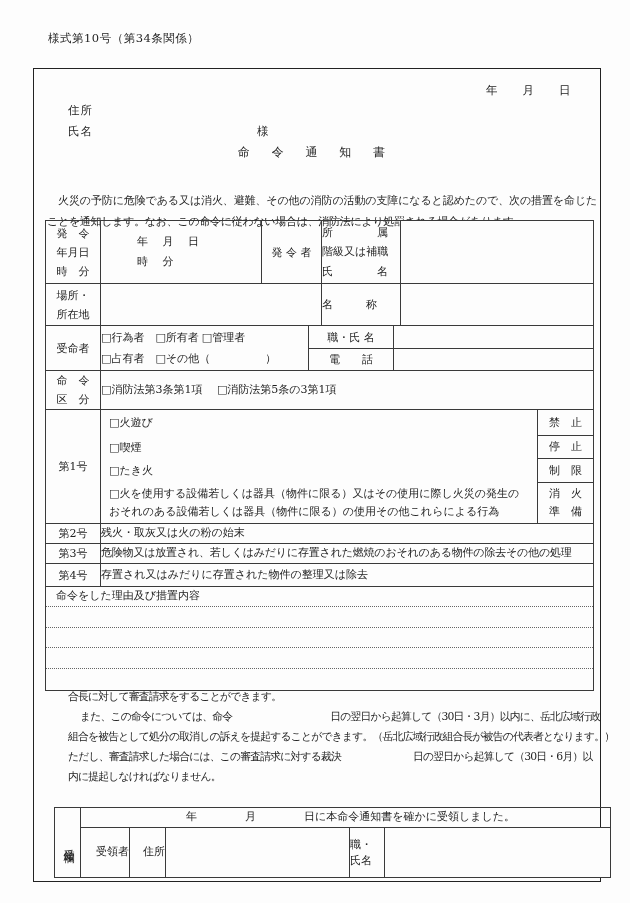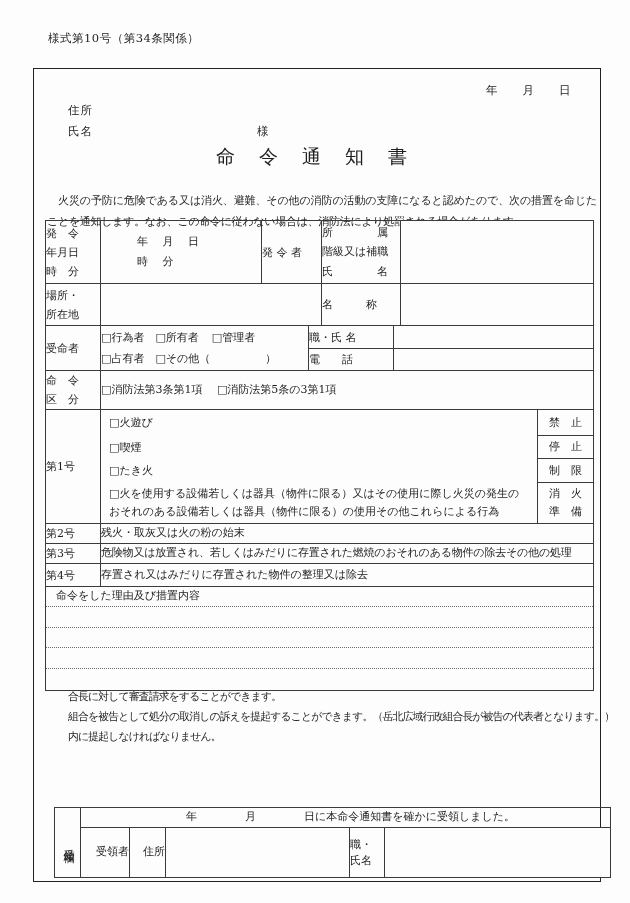--- a/index.html
+++ b/index.html
@@ -10,27 +10,27 @@
     font-size:11px;line-height:1.35;
     -webkit-font-smoothing:antialiased;
   }
   .abs{position:absolute;}
   #form-number{left:48px;top:31px;font-size:11.5px;letter-spacing:.5px;}
   #outer-box{left:33px;top:68px;width:566px;height:812px;border:1.6px solid #222;background:#fdfdfd;}
   #date-line{left:486px;top:83px;display:flex;gap:25px;font-size:11.5px;}
   #address-label{left:68px;top:103px;font-size:11.5px;letter-spacing:1px;}
   #name-label{left:68px;top:124px;font-size:11.5px;letter-spacing:1px;}
   #honorific{left:257px;top:124px;font-size:11.5px;}
-  #doc-title{left:33px;top:144px;width:566px;text-align:center;font-size:19px;letter-spacing:9px;font-weight:500;}
+  #doc-title{left:33px;top:144px;width:566px;text-align:center;font-size:12px;letter-spacing:9px;font-weight:500;}
   #intro{left:47px;top:179px;width:550px;font-size:11px;letter-spacing:-.3px;line-height:21px;text-indent:1em;text-align:justify;}
 
   
   #order-table{left:45px;top:220px;border-collapse:collapse;table-layout:fixed;width:548px;}
   #order-table td{border:1px solid #3a3a3a;padding:0;font-size:11px;vertical-align:middle;overflow:hidden;}
-  td.lbl{line-height:19px;}
+  td.lbl{text-align:center;line-height:19px;}
   td.fill{background:#fdfdfd;}
   .pad{padding:2px 8px;}
   .cklist div{display:flex;align-items:center;}
   #item1-cell > div{display:flex;align-items:center;padding:0 8px;line-height:18px;}
   .act{text-align:center;line-height:18px;margin-top:45px;}
   .just{padding:0 6px;line-height:19.5px;}
   .reason-cell{vertical-align:top !important;}
   .reason-cell .hdr{padding:2px 10px 0;height:17px;border-bottom:1px dotted #666;font-family:Liberation Mono, monospace;}
   .reason-cell .wline{height:19.5px;border-bottom:1px dotted #666;}
   .reason-cell .wline.last{border-bottom:none;height:21px;}
@@ -113,21 +113,21 @@
     <td colspan="3" class="fill"></td>
     <td colspan="2" class="just">名　　　称</td>
     <td colspan="2" class="fill"></td>
   </tr>
 
   <tr style="height:23px">
     <td class="lbl" rowspan="2">受命者</td>
     <td colspan="2" rowspan="2" class="pad cklist">
       <div style="line-height:21px">
         <span style="margin-right:11px">□行為者</span>
-        <span style="margin-right:13px">□所有者</span>
+        <span style="margin-right:3px">□所有者</span>
         <span>□管理者</span>
       </div>
       <div style="line-height:21px">
         <span style="margin-right:11px">□占有者</span>
         <span>□その他（　　　　　）</span>
       </div>
     </td>
     <td colspan="2" class="lbl">職・氏 名</td>
     <td colspan="3" class="fill"></td>
   </tr>
@@ -190,21 +190,27 @@
       <div class="wline"></div>
       <div class="wline"></div>
       <div class="wline last"></div>
     </td>
   </tr>
 </tbody>
   </table>
 
 <div class="abs" id="notice">
   <div class="ln ind1">合長に対して審査請求をすることができます。</div>
+  <div class="ln ind2">
+    <span>また、この命令については、命令</span><span class="gap" style="width:98px"></span><span>日の翌日から起算して（30日・3月）以内に、岳北広域行政</span>
+  </div>
   <div class="ln ind1">組合を被告として処分の取消しの訴えを提起することができます。（岳北広域行政組合長が被告の代表者となります。）</div>
+  <div class="ln ind1">
+    <span>ただし、審査請求した場合には、この審査請求に対する裁決</span><span class="gap" style="width:72px"></span><span>日の翌日から起算して（30日・6月）以</span>
+  </div>
   <div class="ln ind1">内に提起しなければなりません。</div>
 </div>
 
 <table class="abs" id="receipt-table">
   <colgroup>
     <col style="width:26px">
       <col style="width:49px">
       <col style="width:36px">
     <col style="width:184px">
       <col style="width:35px">

